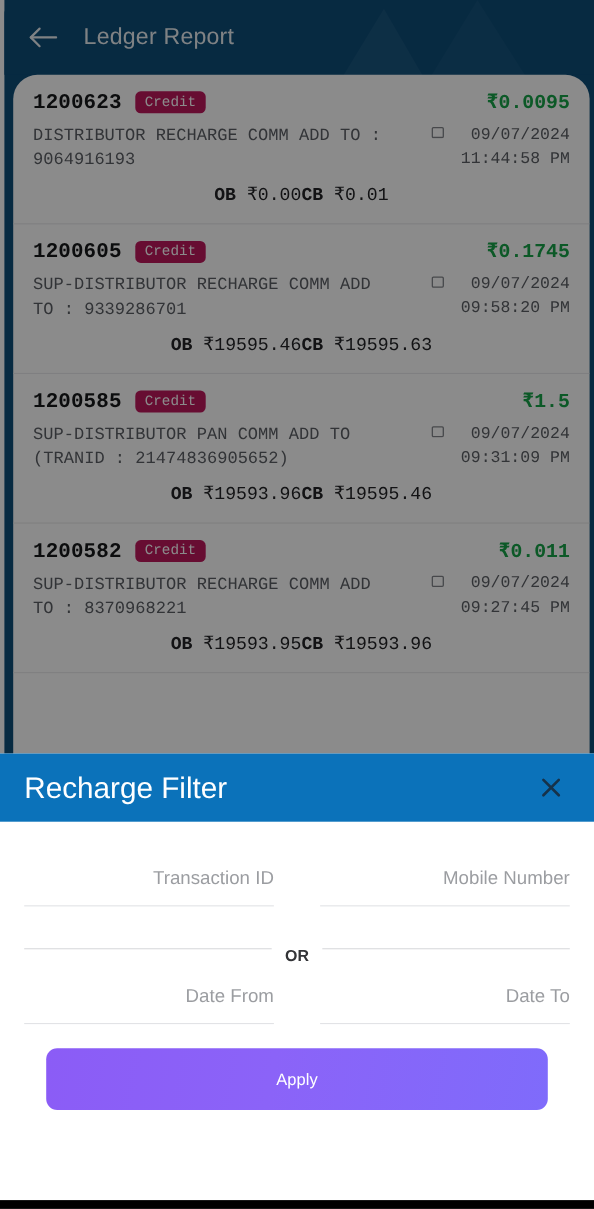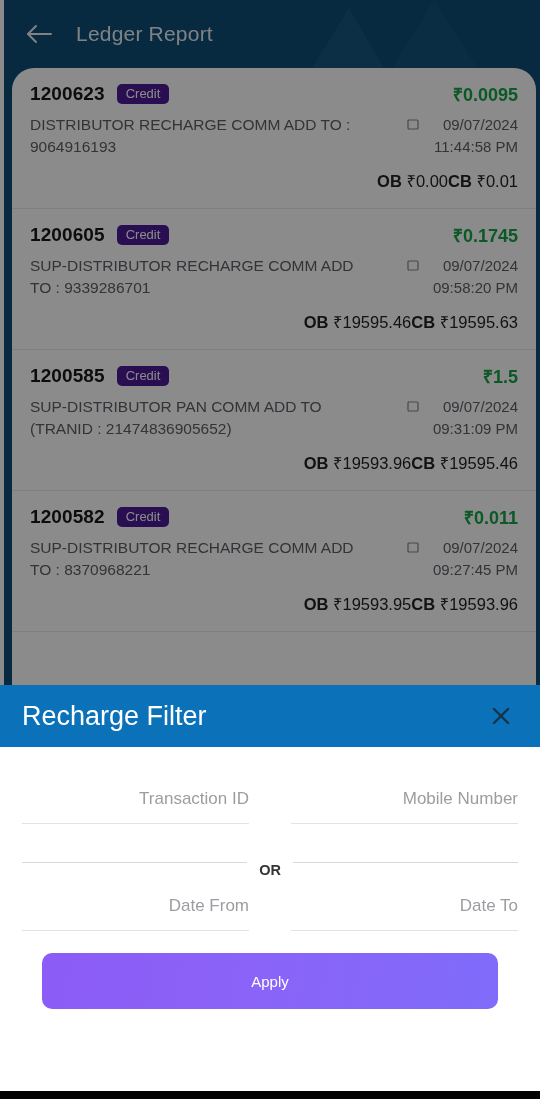--- a/index.html
+++ b/index.html
@@ -93,40 +93,40 @@
   .round-btn {
     width: 44px; height: 44px;
     border-radius: 50%;
     background: #f1f2f4;
     display: flex;
     align-items: center;
     justify-content: center;
     flex: 0 0 auto;
   }
 
-  .txn-list { padding: 0 0 0 0; }
+  .txn-list { padding: 0 0 0 0; font-family: Liberation Mono, monospace; }
 
   .txn-card {
     padding: 14px 18px 16px 18px;
     border-bottom: 1px solid #e9e9ec;
   }
   .txn-top {
     display: flex;
     align-items: center;
     justify-content: space-between;
   }
   .txn-left-top { display: flex; align-items: center; gap: 12px; }
   .txn-id {
     font-size: 19px;
     font-weight: bold;
     color: #17181a;
     letter-spacing: .1px;
   }
   .badge {
-    background: #4c1d95;
+    background: #be185d;
     color: #ffffff;
     font-size: 13px;
     padding: 3px 9px 4px 9px;
     border-radius: 5px;
     line-height: 1;
   }
   .amount {
     font-size: 18px;
     font-weight: bold;
     color: #17a348;
@@ -149,21 +149,21 @@
     font-size: 15px;
     color: #5d6066;
     line-height: 1.45;
     white-space: nowrap;
   }
   .date-line1 { display: flex; align-items: center; justify-content: flex-end; gap: 24px; }
   .cal-icon { display: inline-block; }
 
   .txn-bot {
     display: flex;
-    justify-content: flex-end;
+    justify-content: center;
     margin-top: 10px;
     font-size: 16.5px;
     color: #232427;
   }
   .txn-bot b { font-weight: bold; }
 
   
   .dim {
     position: absolute;
     left: 0; top: 0;

